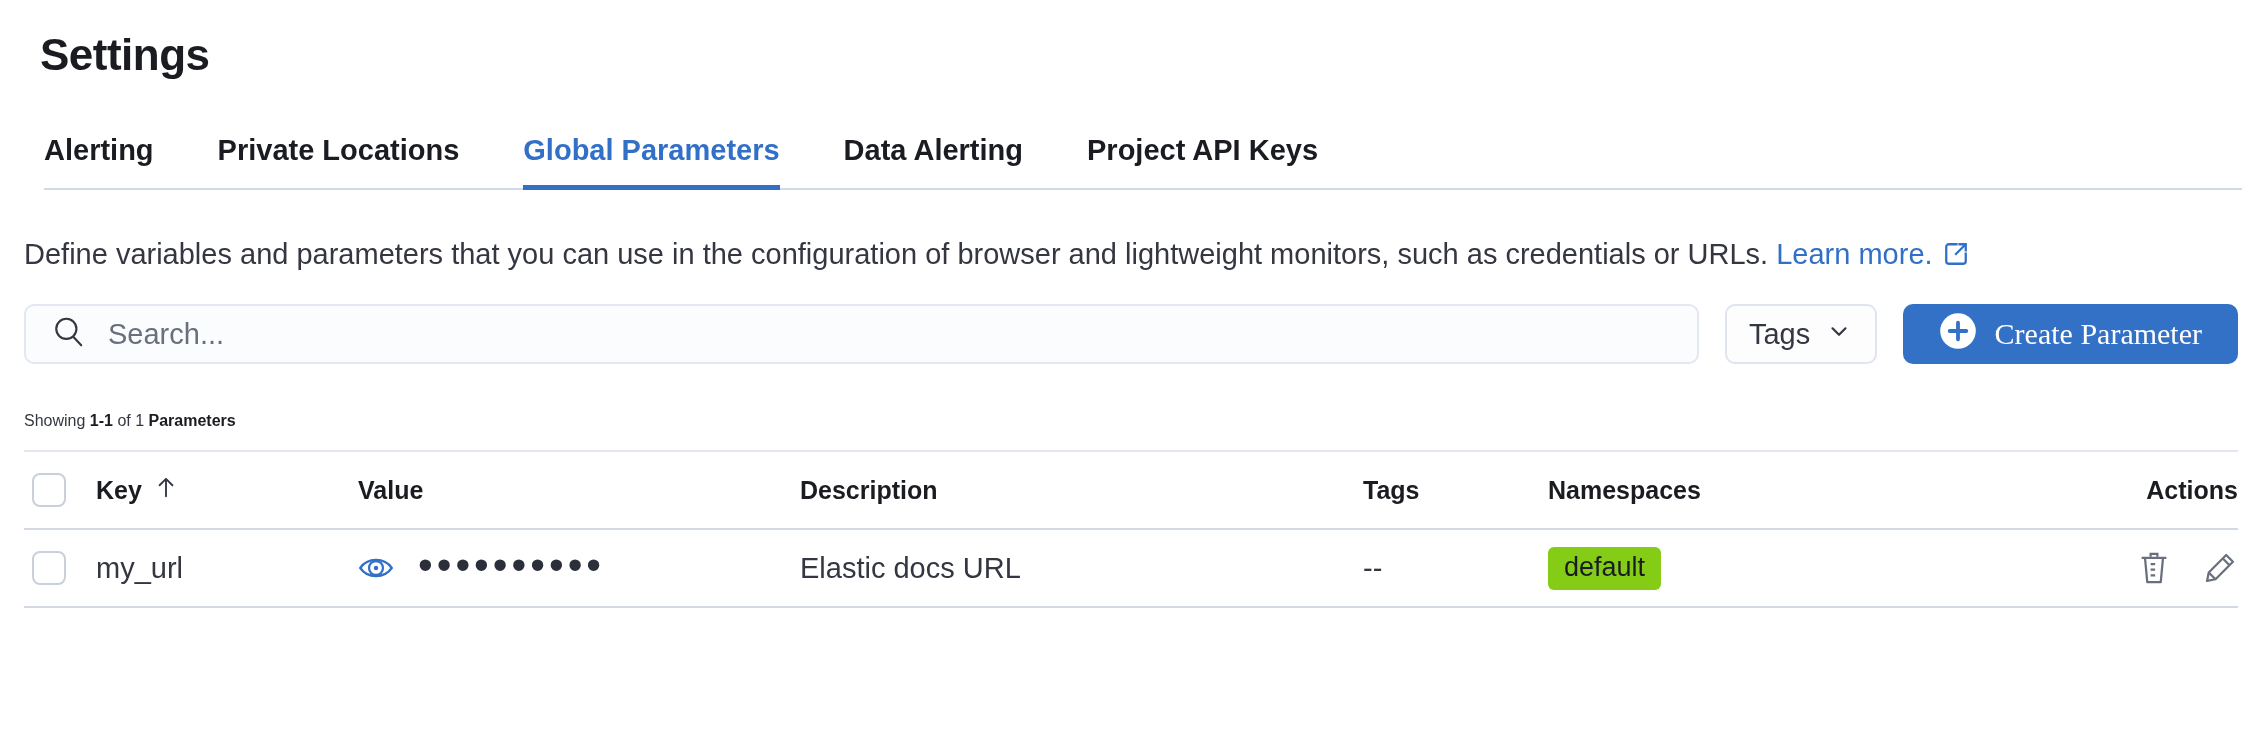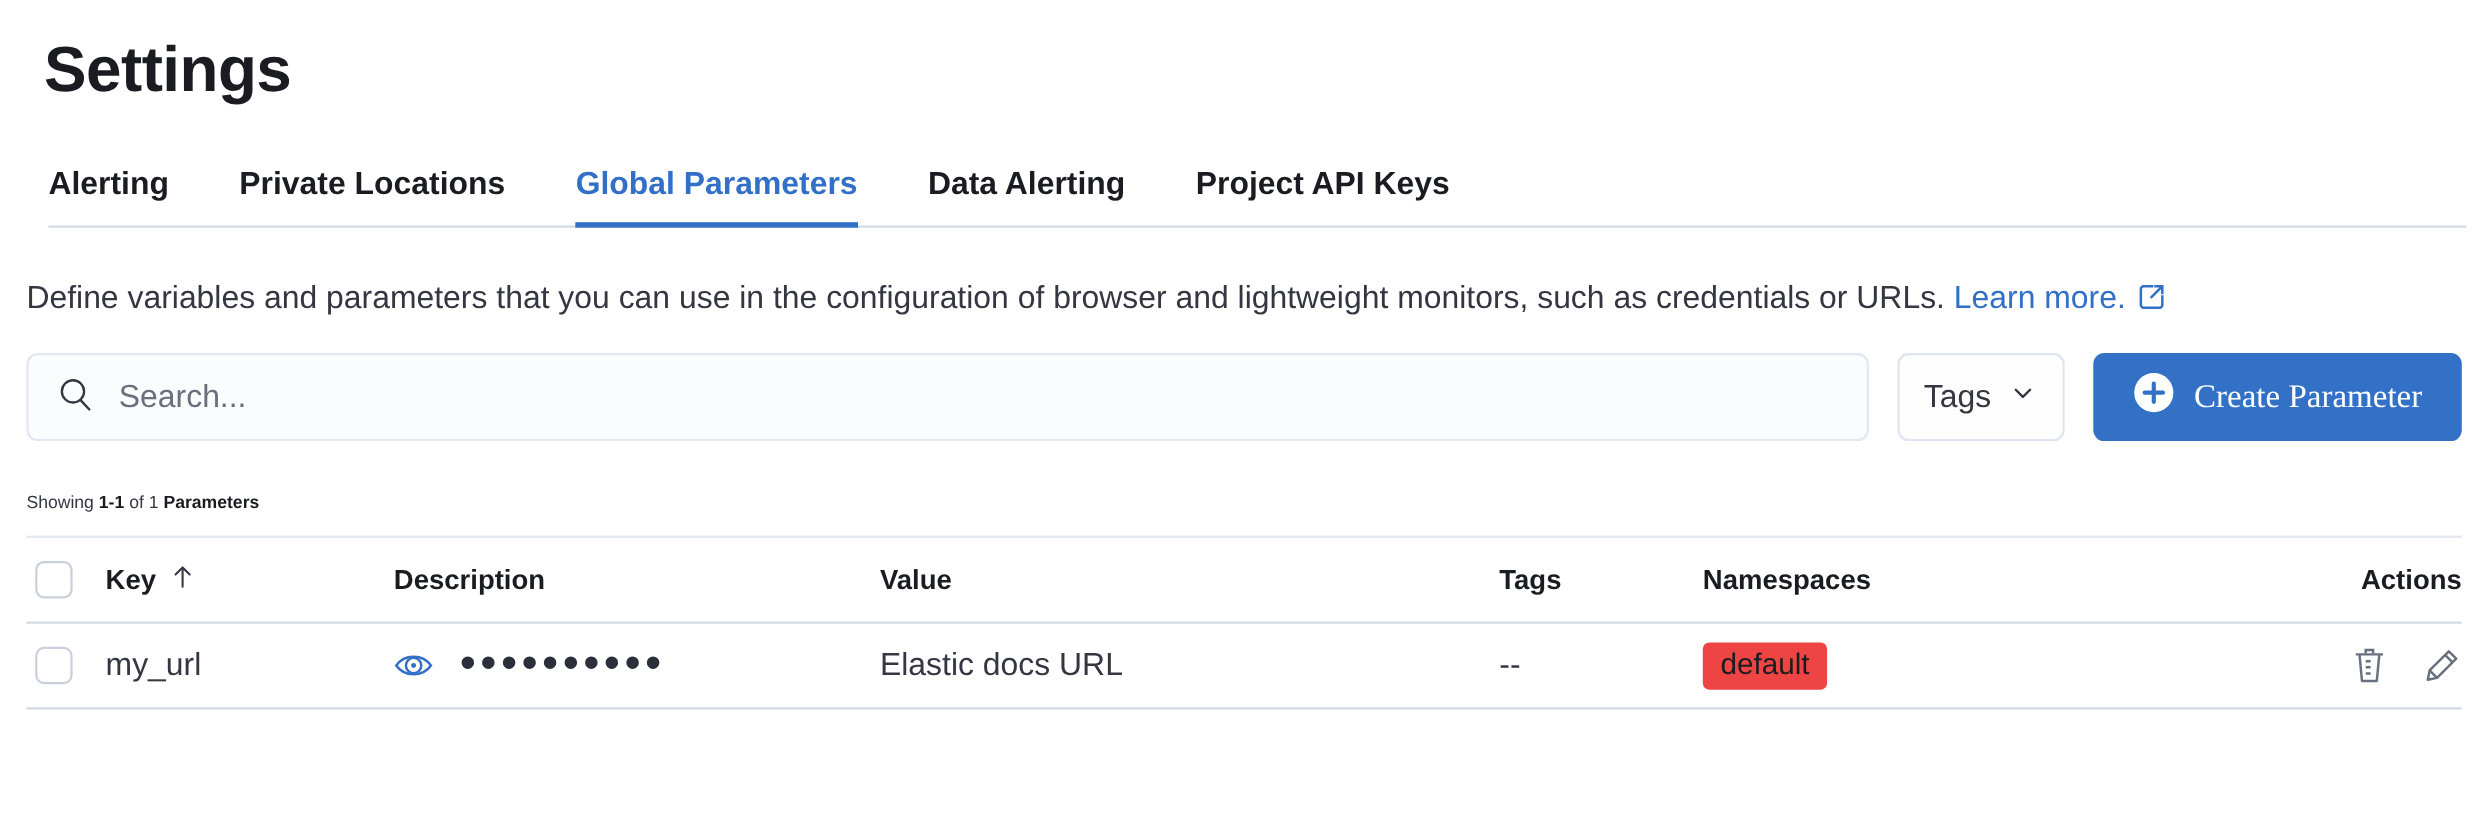--- a/index.html
+++ b/index.html
@@ -6,21 +6,21 @@
   html, body { width: 2262px; height: 754px; background: #ffffff; overflow: hidden; }
   body {
     font-family: "Liberation Sans", sans-serif;
     color: #343741;
   }
   .page { padding: 0 24px; }
 
   
   .page-title {
     margin: 30px 0 0 16px;
-    font-size: 58px;
+    font-size: 44px;
     font-weight: 700;
     letter-spacing: -0.5px;
     color: #1a1c21;
   }
 
   
   .tabs {
     display: flex;
     gap: 64px;
     margin: 54px 0 0 20px;
@@ -44,21 +44,21 @@
     margin-top: 40px;
     font-size: 29px;
     line-height: 49px;
     color: #343741;
     max-width: 2214px;
   }
   .learn-more { color: #3270c8; text-decoration: none; cursor: pointer; white-space: normal; }
   .ext-icon { display: inline-block; vertical-align: -3px; margin-left: 10px; }
 
   
-  .toolbar { display: flex; align-items: stretch; gap: 26px; margin-top: 22px; height: 80px; }
+  .toolbar { display: flex; align-items: stretch; gap: 26px; margin-top: 22px; height: 60px; }
   .search-box {
     flex: 1;
     display: flex;
     align-items: center;
     gap: 22px;
     padding: 0 26px;
     background: #fbfcfd;
     border: 2px solid #e2e7f1;
     border-radius: 10px;
   }
@@ -141,21 +141,21 @@
   .value-cell { gap: 24px; }
   .masked-dots {
     font-size: 42px;
     letter-spacing: 4px;
     line-height: 1;
     color: #2b2f3a;
     margin-top: -6px;
   }
   .badge {
     display: inline-block;
-    background: #ef4444;
+    background: #84cc16;
     border-radius: 6px;
     padding: 5px 16px 7px;
     font-size: 27px;
     color: #1a1c21;
   }
   .actions-cell { gap: 30px; }
   .icon-btn { background: none; border: none; cursor: pointer; padding: 0; display: flex; align-items: center; }
 </style>
 </head>
 <body>
@@ -212,22 +212,22 @@
         <div class="checkbox"></div>
       </div>
       <div class="cell">
         <span class="sort-label">
           <span>Key</span>
           <span><svg width="28" height="28" viewBox="0 0 24 24" fill="none">
                 <path d="M12 20 V5 M6.5 10.5 L12 5 L17.5 10.5" stroke="#343741" stroke-width="1.6" stroke-linecap="round" stroke-linejoin="round"></path>
               </svg></span>
         </span>
       </div>
+      <div class="cell">Value</div>
       <div class="cell">Description</div>
-      <div class="cell">Value</div>
       <div class="cell">Tags</div>
       <div class="cell">Namespaces</div>
       <div class="cell right">Actions</div>
     </div>
 
     <div class="t-row t-body-row">
       <div class="cell">
         <div class="checkbox"></div>
       </div>
       <div class="cell">my_url</div>

